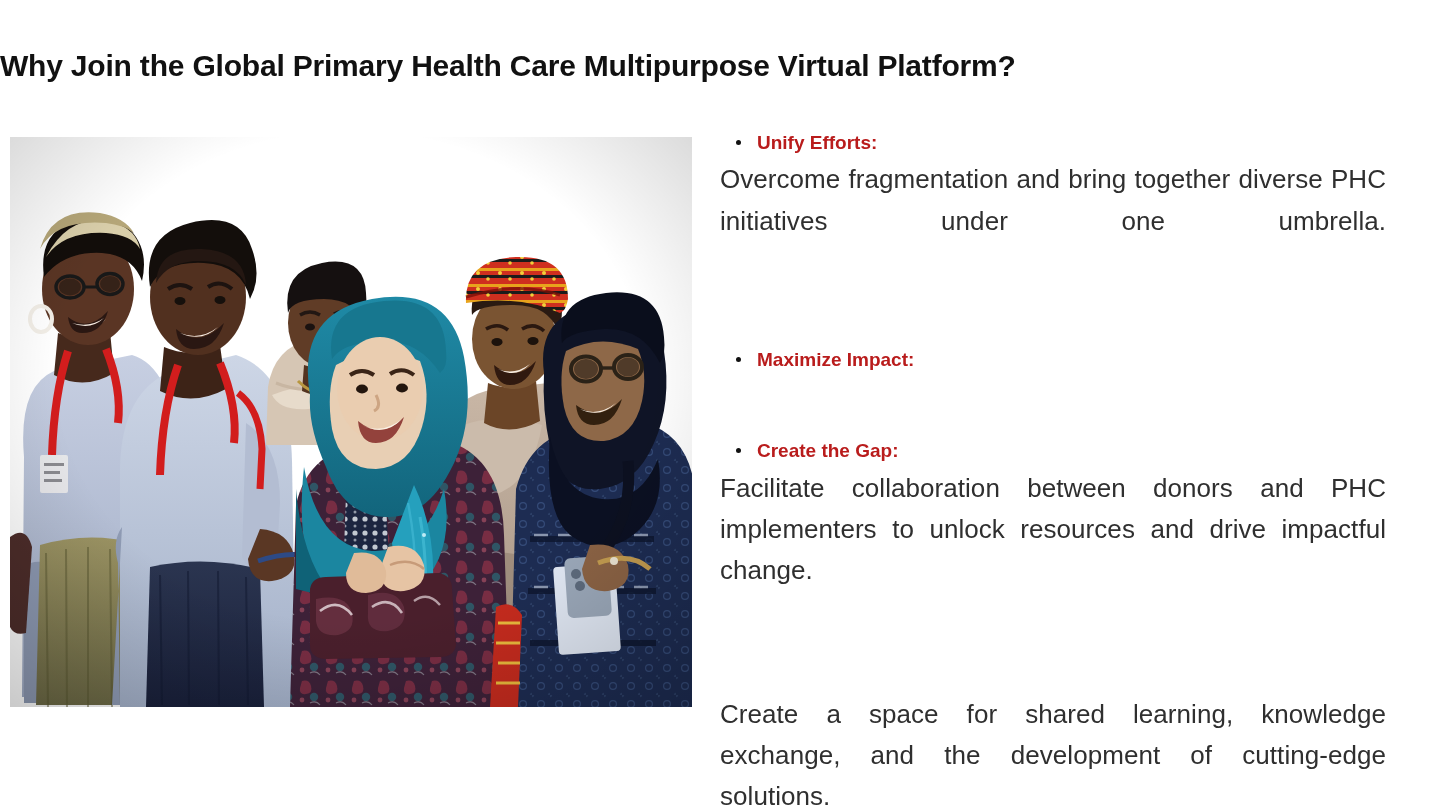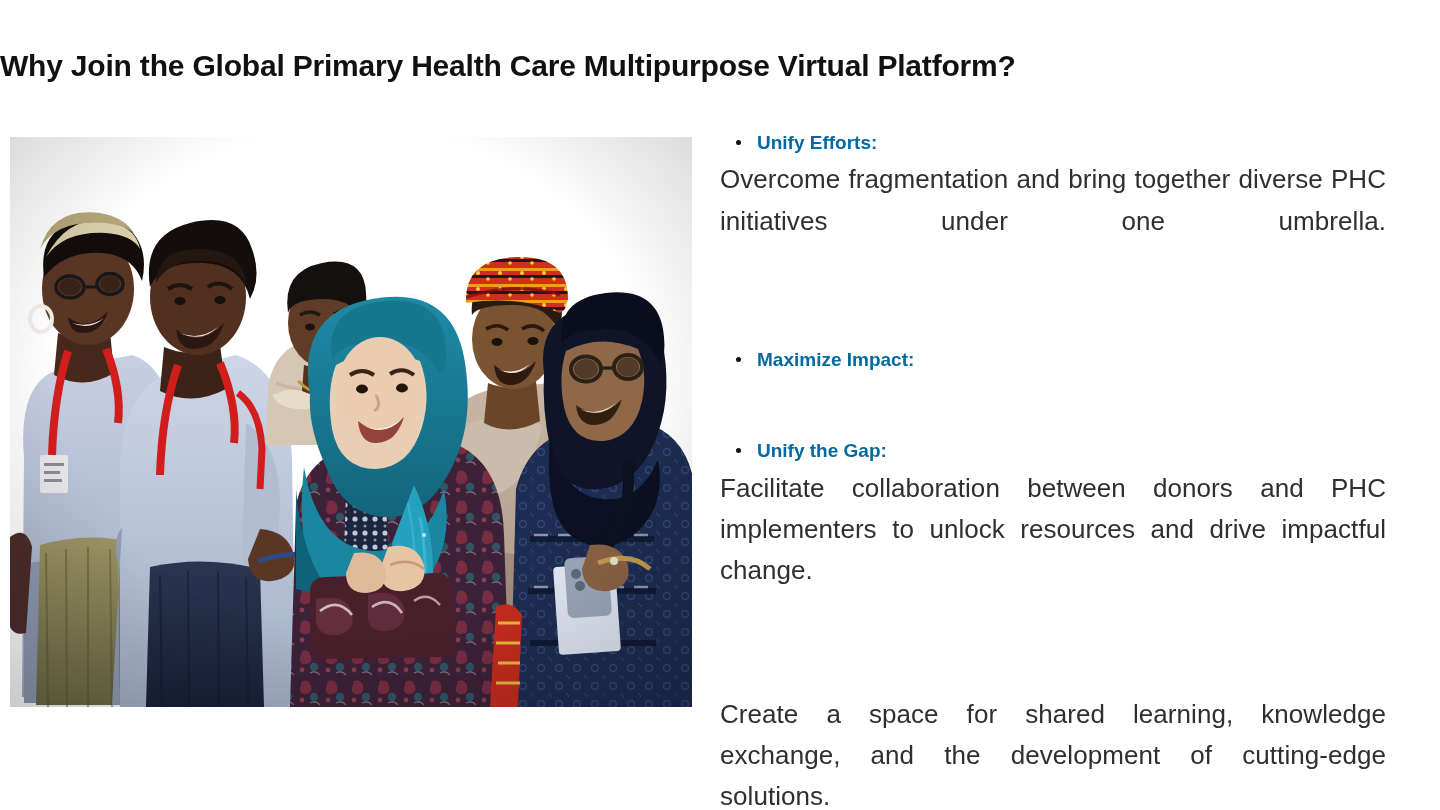--- a/index.html
+++ b/index.html
@@ -57,21 +57,21 @@
     margin-bottom: 62px;
   }
   .bullet-group:last-child {
     margin-bottom: 0;
   }
   .bullet-head {
     display: block;
     font-family: "Liberation Sans", sans-serif;
     font-size: 19px;
     font-weight: 700;
-    color: #0369a1;
+    color: #b91c1c;
     line-height: 1.55;
     padding-left: 37px;
     position: relative;
     margin-bottom: 2px;
   }
   .bullet-head .dot {
     position: absolute;
     left: 16px;
     top: 12px;
     width: 5px;
@@ -355,21 +355,21 @@
     <div class="bullet-group">
       <span class="bullet-head">
         <span class="dot"></span>
         <span>Maximize Impact:</span>
       </span>
     </div>
 
     <div class="bullet-group">
       <span class="bullet-head">
         <span class="dot"></span>
-        <span>Unify the Gap:</span>
+        <span>Create the Gap:</span>
       </span>
       <span class="bullet-body">Facilitate collaboration between donors and PHC implementers to unlock resources and drive impactful change.</span>
     </div>
 
     <div class="bullet-group">
       <span class="bullet-body">Create a space for shared learning, knowledge exchange, and the development of cutting-edge solutions.</span>
     </div>
 
   </div>
 

